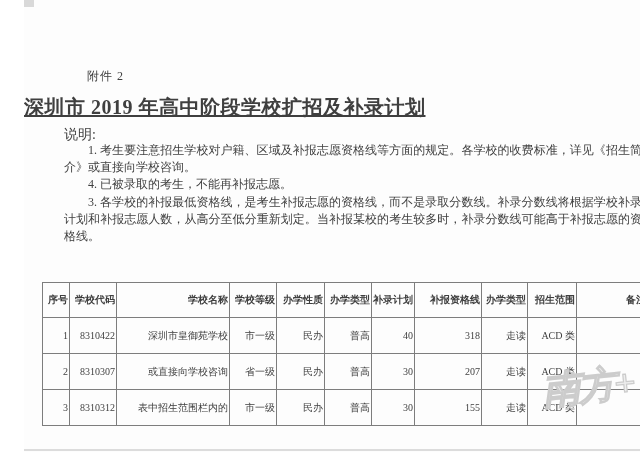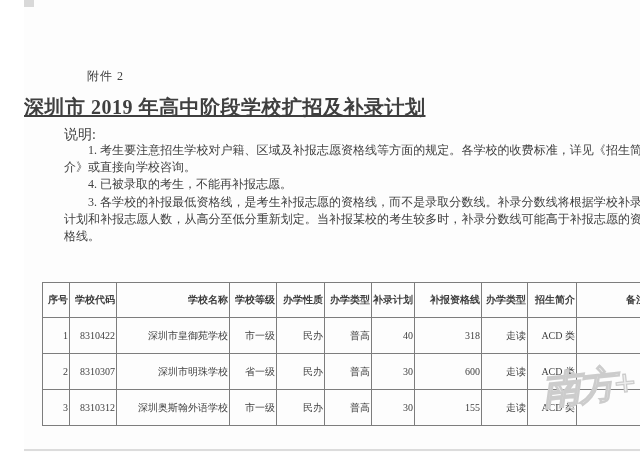--- a/index.html
+++ b/index.html
@@ -139,55 +139,55 @@
       <tr>
         <th>序号</th>
         <th>学校代码</th>
         <th>学校名称</th>
         <th>学校等级</th>
         <th>办学性质</th>
         <th>办学类型</th>
         <th>补录计划</th>
         <th>补报资格线</th>
         <th>办学类型</th>
-        <th>招生简介</th>
+        <th>招生范围</th>
         <th>备注</th>
       </tr>
     </thead>
     <tbody>
       <tr>
         <td>1</td>
         <td>8310422</td>
         <td>深圳市皇御苑学校</td>
         <td>市一级</td>
         <td>民办</td>
         <td>普高</td>
         <td>40</td>
         <td>318</td>
         <td>走读</td>
         <td>ACD 类</td>
         <td></td>
       </tr>
       <tr>
         <td>2</td>
         <td>8310307</td>
-        <td>深圳市明珠学校</td>
+        <td>或直接向学校咨询</td>
         <td>省一级</td>
         <td>民办</td>
         <td>普高</td>
         <td>30</td>
-        <td>600</td>
+        <td>207</td>
         <td>走读</td>
         <td>ACD 类</td>
         <td></td>
       </tr>
       <tr>
         <td>3</td>
         <td>8310312</td>
-        <td>深圳奥斯翰外语学校</td>
+        <td>表中招生范围栏内的</td>
         <td>市一级</td>
         <td>民办</td>
         <td>普高</td>
         <td>30</td>
         <td>155</td>
         <td>走读</td>
         <td>ACD 类</td>
         <td></td>
       </tr>
     </tbody>

